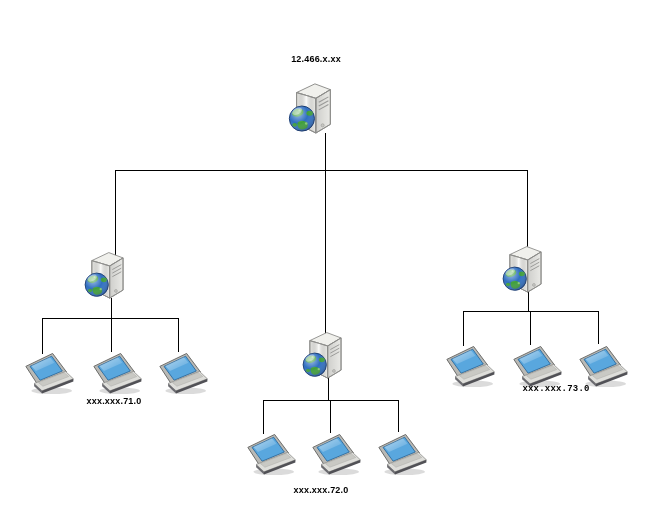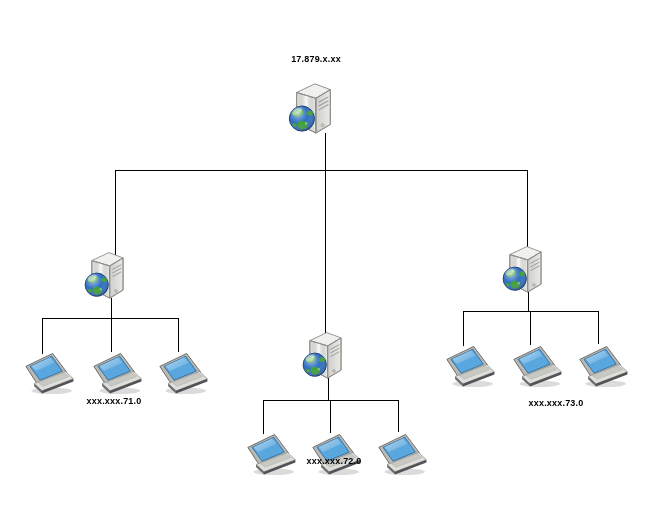--- a/index.html
+++ b/index.html
@@ -173,21 +173,21 @@
       </g>
       <g>
         <use href="#sym-laptop" x="510" y="340" width="52" height="48"></use>
       </g>
       <g>
         <use href="#sym-laptop" x="576" y="340" width="52" height="48"></use>
       </g>
     </g>
   </svg>
 
-  <div class="ip-label" style="left:316px; top:54px;">17.879.x.xx</div>
+  <div class="ip-label" style="left:316px; top:54px;">12.466.x.xx</div>
 
   <div class="ip-label" style="left:114px; top:396px;">xxx.xxx.71.0</div>
 
-  <div class="ip-label" style="left:321px; top:456px;margin-left:13px;">xxx.xxx.72.0</div>
+  <div class="ip-label" style="left:321px; top:485px;">xxx.xxx.72.0</div>
 
-  <div class="ip-label" style="left:556px; top:398px;">xxx.xxx.73.0</div>
+  <div class="ip-label" style="left:556px; top:384px;font-family:Liberation Mono, monospace;">xxx.xxx.73.0</div>
 
 </div>
 
 </body></html>

